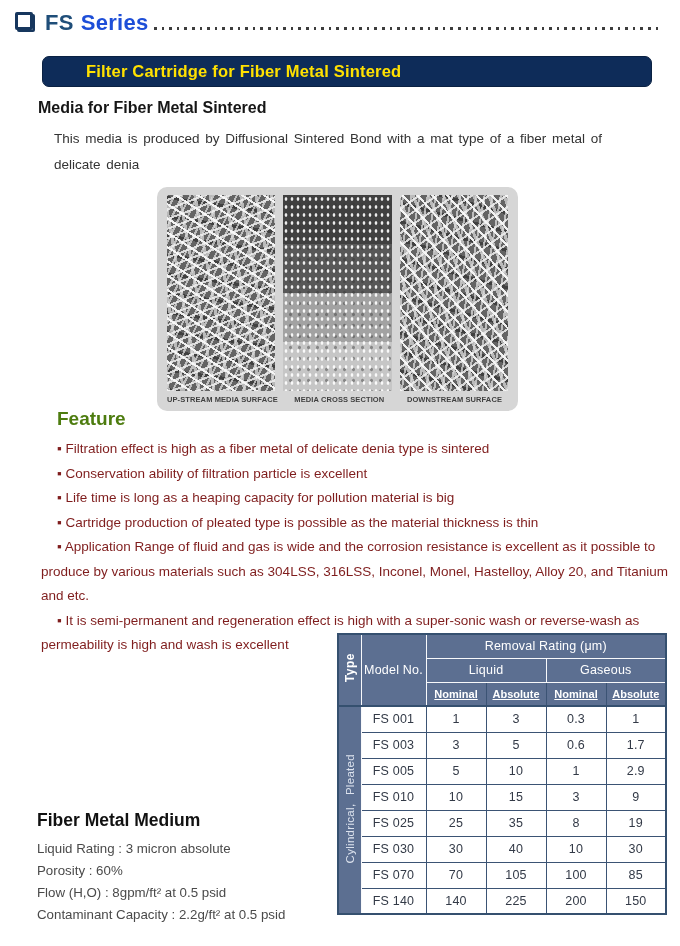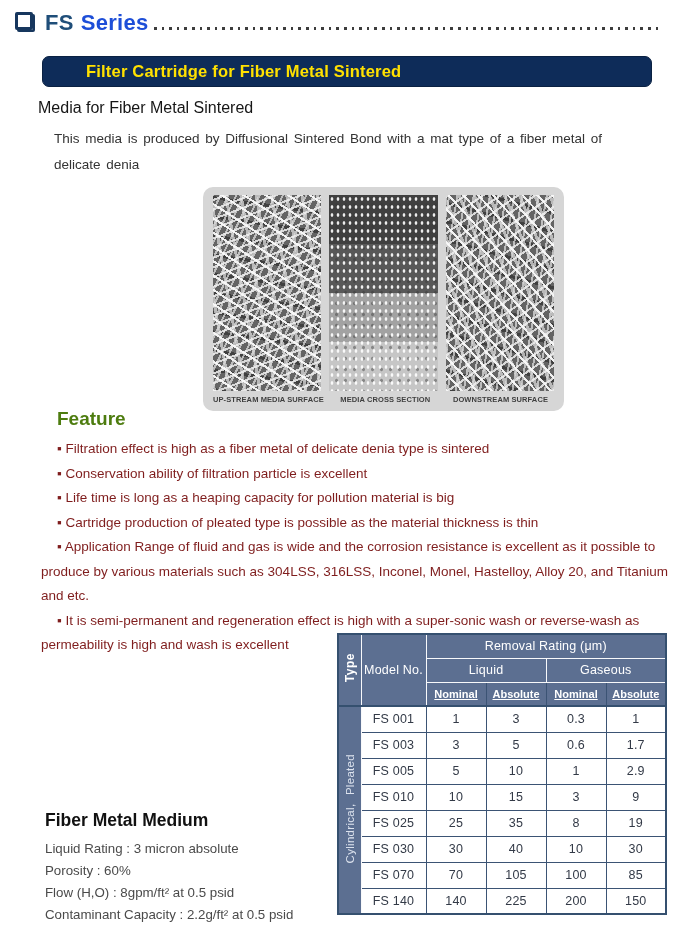--- a/index.html
+++ b/index.html
@@ -18,27 +18,27 @@
   .dots { flex:1; height:3px; margin-left:5px; margin-top:10px;
     background-image:repeating-linear-gradient(90deg,#3d3d3d 0 2.6px,transparent 2.6px 7.6px); }
 
   
   .banner { position:absolute; left:42px; top:56px; width:608px; height:29px;
     background:#0e2c59; border:1px solid #0a2142; border-radius:7px;
     display:flex; align-items:center; }
   .banner-text { color:#ffe100; font-size:16.5px; font-weight:bold; padding-left:43px; letter-spacing:.2px; }
 
   
-  .media-heading { position:absolute; left:38px; top:99px; font-size:16px; font-weight:normal; color:#161616; }
+  .media-heading { position:absolute; left:38px; top:99px; font-size:16px; font-weight:bold; color:#161616; }
   .media-desc { position:absolute; left:54px; top:126px; width:582px;
     font-size:13.5px; color:#333333; line-height:26px; word-spacing:2px; }
 
   
   .figure { position:absolute; left:157px; top:187px; width:361px; height:224px;
-    background:#d6d6d6; border-radius:10px; box-sizing:border-box; padding:8px 10px 17px;margin-left:46px; }
+    background:#d6d6d6; border-radius:10px; box-sizing:border-box; padding:8px 10px 17px; }
   .panels { display:flex; gap:8px; height:196px; }
   .panel { flex:1; }
   .panel-fiber {
     background-color:#646464;
     background-image:
       repeating-linear-gradient(33deg, rgba(248,248,248,.95) 0 2px, transparent 2px 12px),
       repeating-linear-gradient(-21deg, rgba(238,238,238,.85) 0 2px, transparent 2px 9px),
       repeating-linear-gradient(80deg, rgba(215,215,215,.75) 0 3px, transparent 3px 15px),
       repeating-linear-gradient(-64deg, rgba(250,250,250,.6) 0 2px, transparent 2px 7px),
       repeating-linear-gradient(8deg, rgba(35,35,35,.55) 0 3px, transparent 3px 19px);
@@ -83,21 +83,21 @@
   .subrow th { font-size:11px; font-weight:bold;
     border-left:1px solid #3b5374; border-right:1px solid #3b5374; border-top:1px solid #f8f9fb;text-decoration:underline; }
   tbody td { border:1px solid #3b5374; background:#ffffff;
     font-size:12.5px; color:#333a47; letter-spacing:.2px; }
   .td-type { background:#5c6f91; border:1px solid #f8f9fb; }
   .vtext { display:inline-block; writing-mode:vertical-rl; transform:rotate(180deg); white-space:nowrap; }
   .th-type .vtext { font-size:12px; font-weight:bold; color:#ffffff; letter-spacing:.5px; }
   .td-type .vtext { font-size:11.5px; color:#dde3ee; letter-spacing:.3px; word-spacing:5px; }
 
   
-  .medium { position:absolute; left:45px; top:810px; width:300px; }
+  .medium { position:absolute; left:37px; top:810px; width:300px; }
   .medium-heading { font-size:17.5px; font-weight:bold; color:#111111; margin:0 0 7px; }
   .medium-line { font-size:13.3px; color:#4a4a4a; line-height:22px; }
 </style>
 </head>
 <body>
 
 <div class="page">
 
   <div class="doc-header">
     <span class="checkbox-icon"></span>

